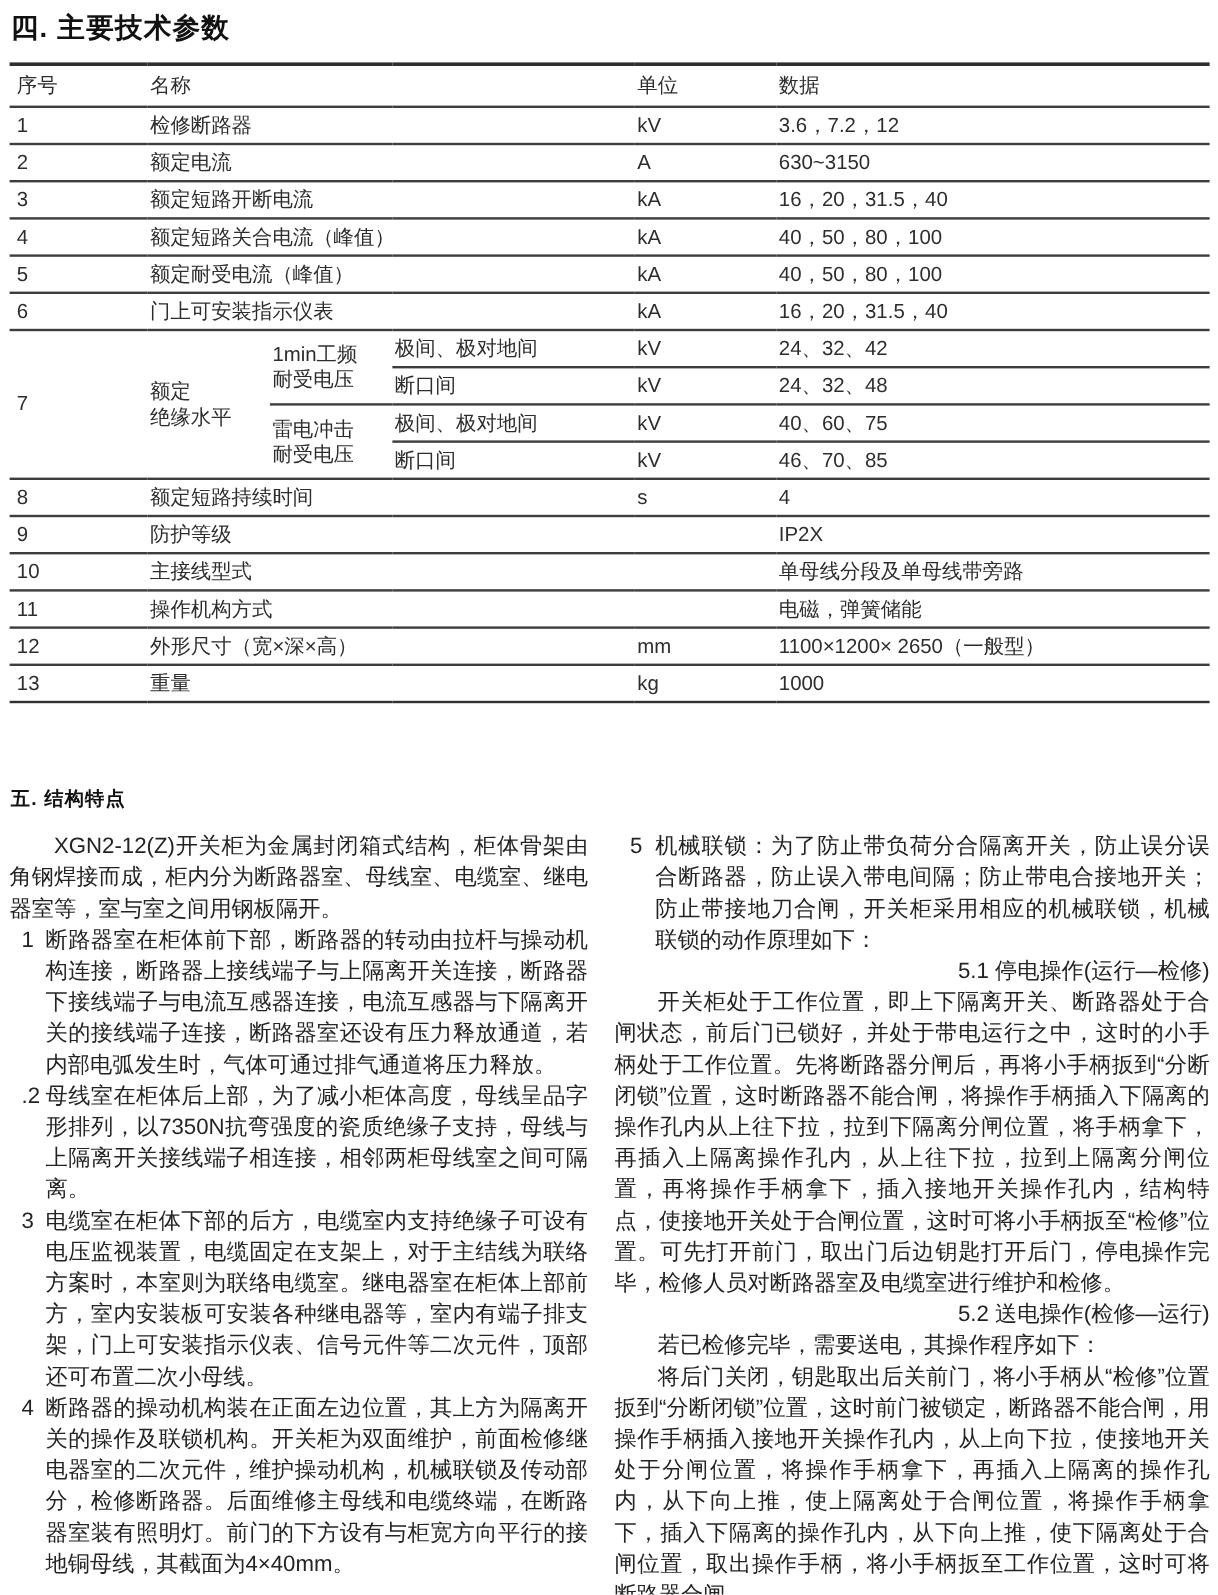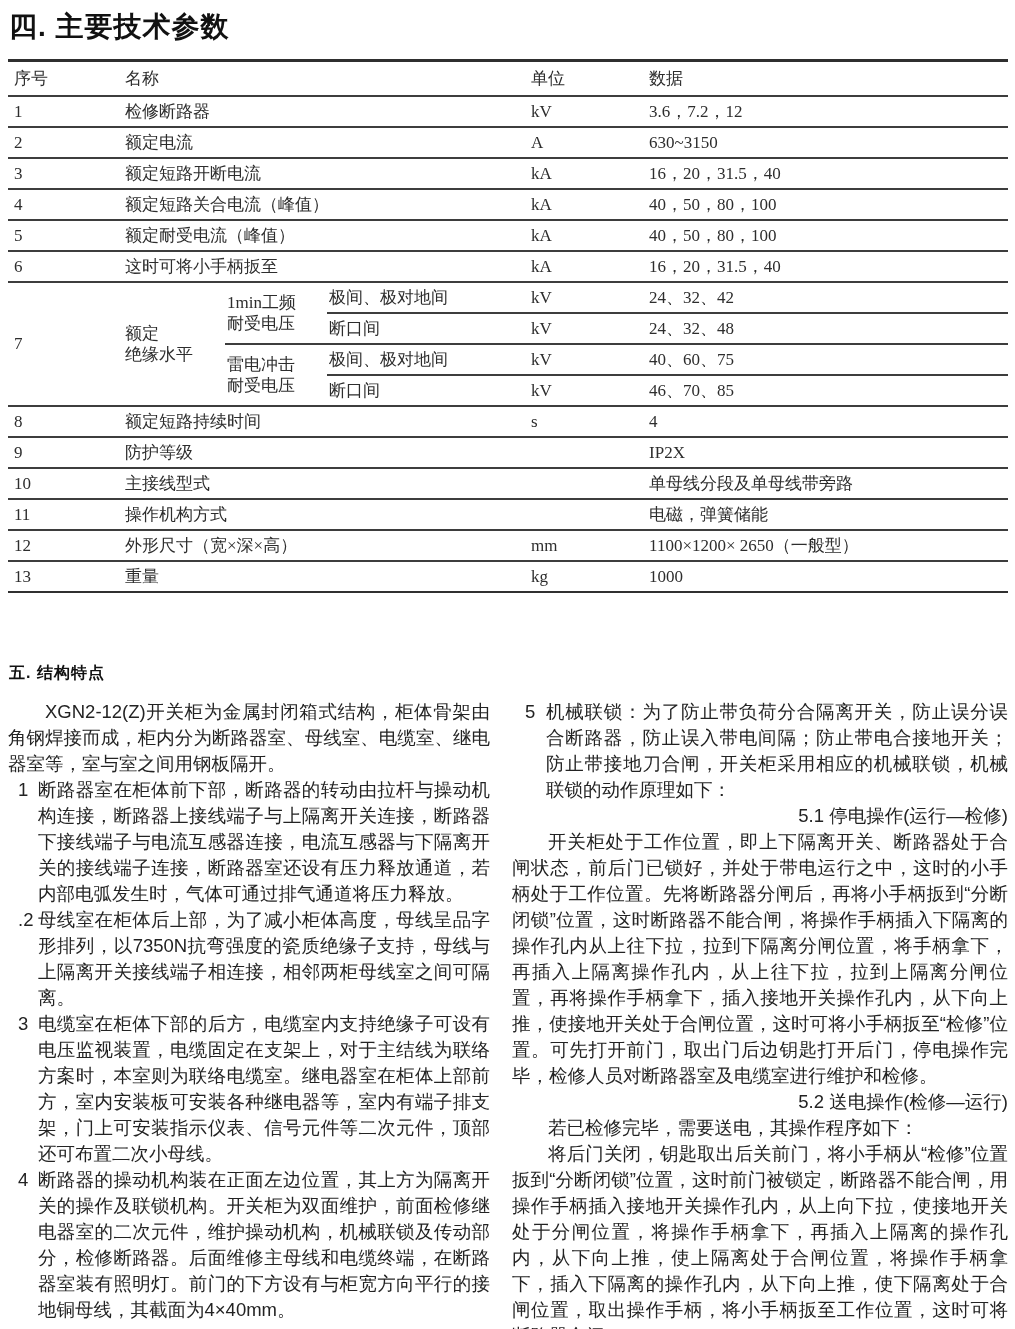--- a/index.html
+++ b/index.html
@@ -11,30 +11,29 @@
   }
   .page {
     position:relative; box-sizing:border-box;
     width:1015px; height:1329px;
     padding:6px 7px 0 8px;
     overflow:hidden;
     background:#ffffff;
   }
   h1.sec-title {
     margin:2px 0 0 1px;
-    font-size:28px; font-weight:bold;
+    font-size:23px; font-weight:bold;
     letter-spacing:1px;
     color:#111111;
   }
   
   table.params {
     width:1000px; margin-top:13px;
     border-collapse:collapse; table-layout:fixed;
     color:#2d2d2d;
-    font-family:Liberation Serif, serif;
   }
   table.params th, table.params td {
     font-weight:normal; text-align:left;
     font-size:17px; padding:0 2px;
     vertical-align:middle; overflow:hidden;
   }
   table.params thead th {
     height:33px;
     border-top:3px solid #2f2f2f;
     border-bottom:2px solid #3d3d3d;
@@ -113,21 +112,21 @@
         <td>40，50，80，100</td>
       </tr>
       <tr class="r">
         <td class="cno">5</td>
         <td colspan="3">额定耐受电流（峰值）</td>
         <td>kA</td>
         <td>40，50，80，100</td>
       </tr>
       <tr class="r">
         <td class="cno">6</td>
-        <td colspan="3">这时可将小手柄扳至</td>
+        <td colspan="3">门上可安装指示仪表</td>
         <td>kA</td>
         <td>16，20，31.5，40</td>
       </tr>
 
       <tr class="r">
         <td class="cno" rowspan="4">7</td>
         <td class="preline" rowspan="4">额定
 绝缘水平</td>
         <td class="preline" rowspan="2">1min工频
 耐受电压</td>
@@ -215,21 +214,21 @@
         <div class="li-text">断路器的操动机构装在正面左边位置，其上方为隔离开关的操作及联锁机构。开关柜为双面维护，前面检修继电器室的二次元件，维护操动机构，机械联锁及传动部分，检修断路器。后面维修主母线和电缆终端，在断路器室装有照明灯。前门的下方设有与柜宽方向平行的接地铜母线，其截面为4×40mm。</div>
       </div>
     </div>
 
     <div class="col-right">
       <div class="li li5">
         <span class="marker">5</span>
         <div class="li-text">机械联锁：为了防止带负荷分合隔离开关，防止误分误合断路器，防止误入带电间隔；防止带电合接地开关；防止带接地刀合闸，开关柜采用相应的机械联锁，机械联锁的动作原理如下：</div>
       </div>
       <p class="subhead">5.1 停电操作(运行—检修)</p>
-      <p class="bodyp">开关柜处于工作位置，即上下隔离开关、断路器处于合闸状态，前后门已锁好，并处于带电运行之中，这时的小手柄处于工作位置。先将断路器分闸后，再将小手柄扳到“分断闭锁”位置，这时断路器不能合闸，将操作手柄插入下隔离的操作孔内从上往下拉，拉到下隔离分闸位置，将手柄拿下，再插入上隔离操作孔内，从上往下拉，拉到上隔离分闸位置，再将操作手柄拿下，插入接地开关操作孔内，从下向上推，使接地开关处于合闸位置，这时可将小手柄扳至“检修”位置。可先打开前门，取出门后边钥匙打开后门，停电操作完毕，检修人员对断路器室及电缆室进行维护和检修。</p>
+      <p class="bodyp">开关柜处于工作位置，即上下隔离开关、断路器处于合闸状态，前后门已锁好，并处于带电运行之中，这时的小手柄处于工作位置。先将断路器分闸后，再将小手柄扳到“分断闭锁”位置，这时断路器不能合闸，将操作手柄插入下隔离的操作孔内从上往下拉，拉到下隔离分闸位置，将手柄拿下，再插入上隔离操作孔内，从上往下拉，拉到上隔离分闸位置，再将操作手柄拿下，插入接地开关操作孔内，结构特点，使接地开关处于合闸位置，这时可将小手柄扳至“检修”位置。可先打开前门，取出门后边钥匙打开后门，停电操作完毕，检修人员对断路器室及电缆室进行维护和检修。</p>
       <p class="subhead">5.2 送电操作(检修—运行)</p>
       <p class="bodyp">若已检修完毕，需要送电，其操作程序如下：</p>
       <p class="bodyp">将后门关闭，钥匙取出后关前门，将小手柄从“检修”位置扳到“分断闭锁”位置，这时前门被锁定，断路器不能合闸，用操作手柄插入接地开关操作孔内，从上向下拉，使接地开关处于分闸位置，将操作手柄拿下，再插入上隔离的操作孔内，从下向上推，使上隔离处于合闸位置，将操作手柄拿下，插入下隔离的操作孔内，从下向上推，使下隔离处于合闸位置，取出操作手柄，将小手柄扳至工作位置，这时可将断路器合闸。</p>
 
     </div>
 
   </div>
 </div>
 
 </body></html>

